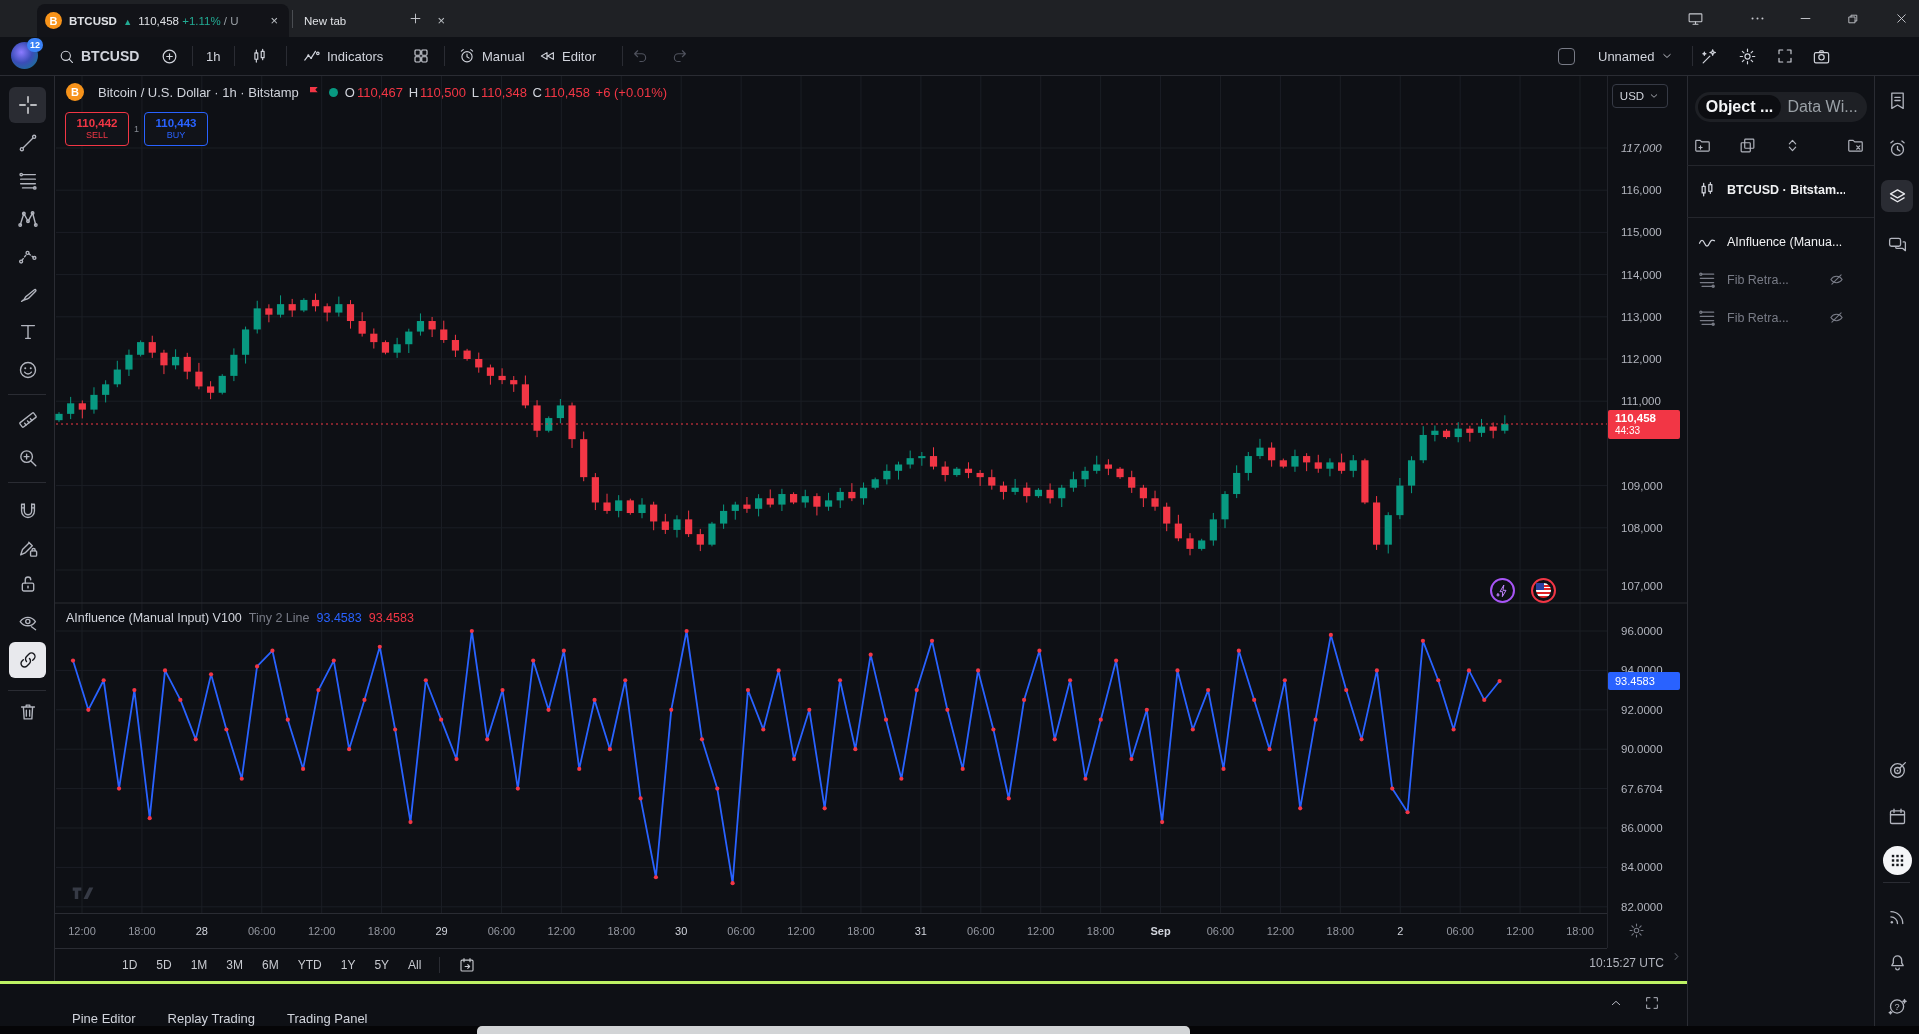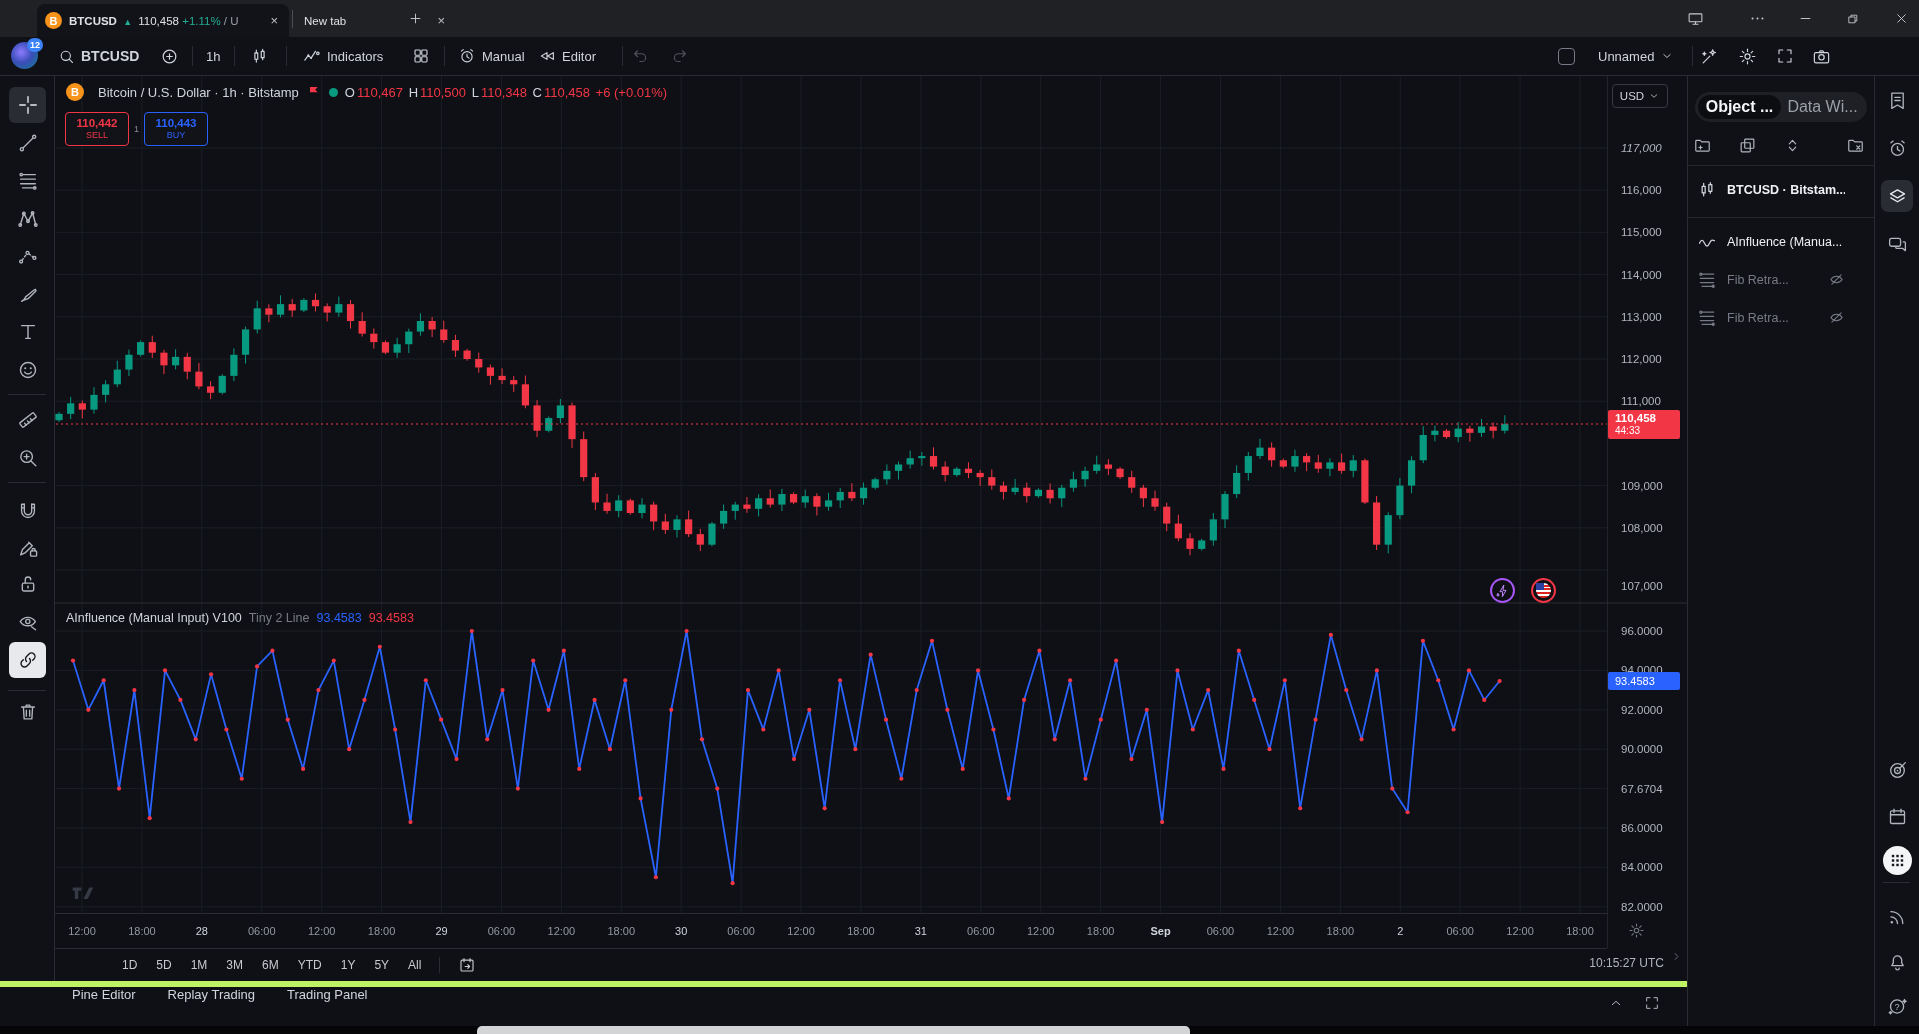--- a/index.html
+++ b/index.html
@@ -86,22 +86,22 @@
   
   #taxis { left:55px; top:913px; width:1552px; height:35px; border-top:1px solid #2a2c33; background:#0e1015; }
   .ttick { position:absolute; top:925px; transform:translateX(-50%); font-size:11px; color:#9598a1; }
   .ttick.day { color:#d1d4dc; }
   .ttick.mon { color:#d1d4dc; font-weight:bold; }
   #rangebar { left:55px; top:948px; width:1552px; height:33px; border-top:1px solid #2a2c33; background:#0e1015;
     display:flex; align-items:center; padding-left:62px; gap:9px; }
   .rbtn { font-size:12px; color:#c8cad0; padding:3px 5px; border-radius:4px; }
   .rb-div { width:1px; height:16px; background:#2a2c33; margin:0 4px; }
   #clock { position:absolute; right:255px; top:956px; font-size:12px; color:#b2b5be; }
-  #paneltabs { left:0; top:981px; width:1919px; height:45px; border-top:6px solid #bef264; background:#0e1015;
-    display:flex; align-items:flex-start; padding-left:72px; gap:32px; }
+  #paneltabs { left:0; top:981px; width:1919px; height:45px; border-top:3px solid #bef264; background:#0e1015;
+    display:flex; align-items:flex-end; padding-left:72px; gap:32px; }
   .ptab { font-size:13px; color:#d1d4dc; }
   #bottomstrip { left:0; top:1026px; width:1919px; height:8px; background:#050507; z-index:6; }
   #lightbar { left:477px; top:1026px; width:713px; height:8px; border-radius:5px 5px 0 0; background:#d2d4d6; z-index:7; }
 
   
   #sidebar { left:1687px; top:76px; width:187px; height:950px; background:#0f1116; border-left:1px solid #2a2c33; }
   #sb-tabs { left:1695px; top:92px; width:172px; height:30px; background:#1e2025; border-radius:15px; display:flex; padding:3px; }
   .sbtab { flex:1; border-radius:13px; display:flex; align-items:center; justify-content:center; font-size:16px; color:#9aa0a6; }
   .sbtab.on { background:#0c0d11; color:#f4f5f7; font-weight:bold; }
   .sb-icrow { left:1693px; top:136px; display:flex; gap:26px; color:#b2b5be; }

